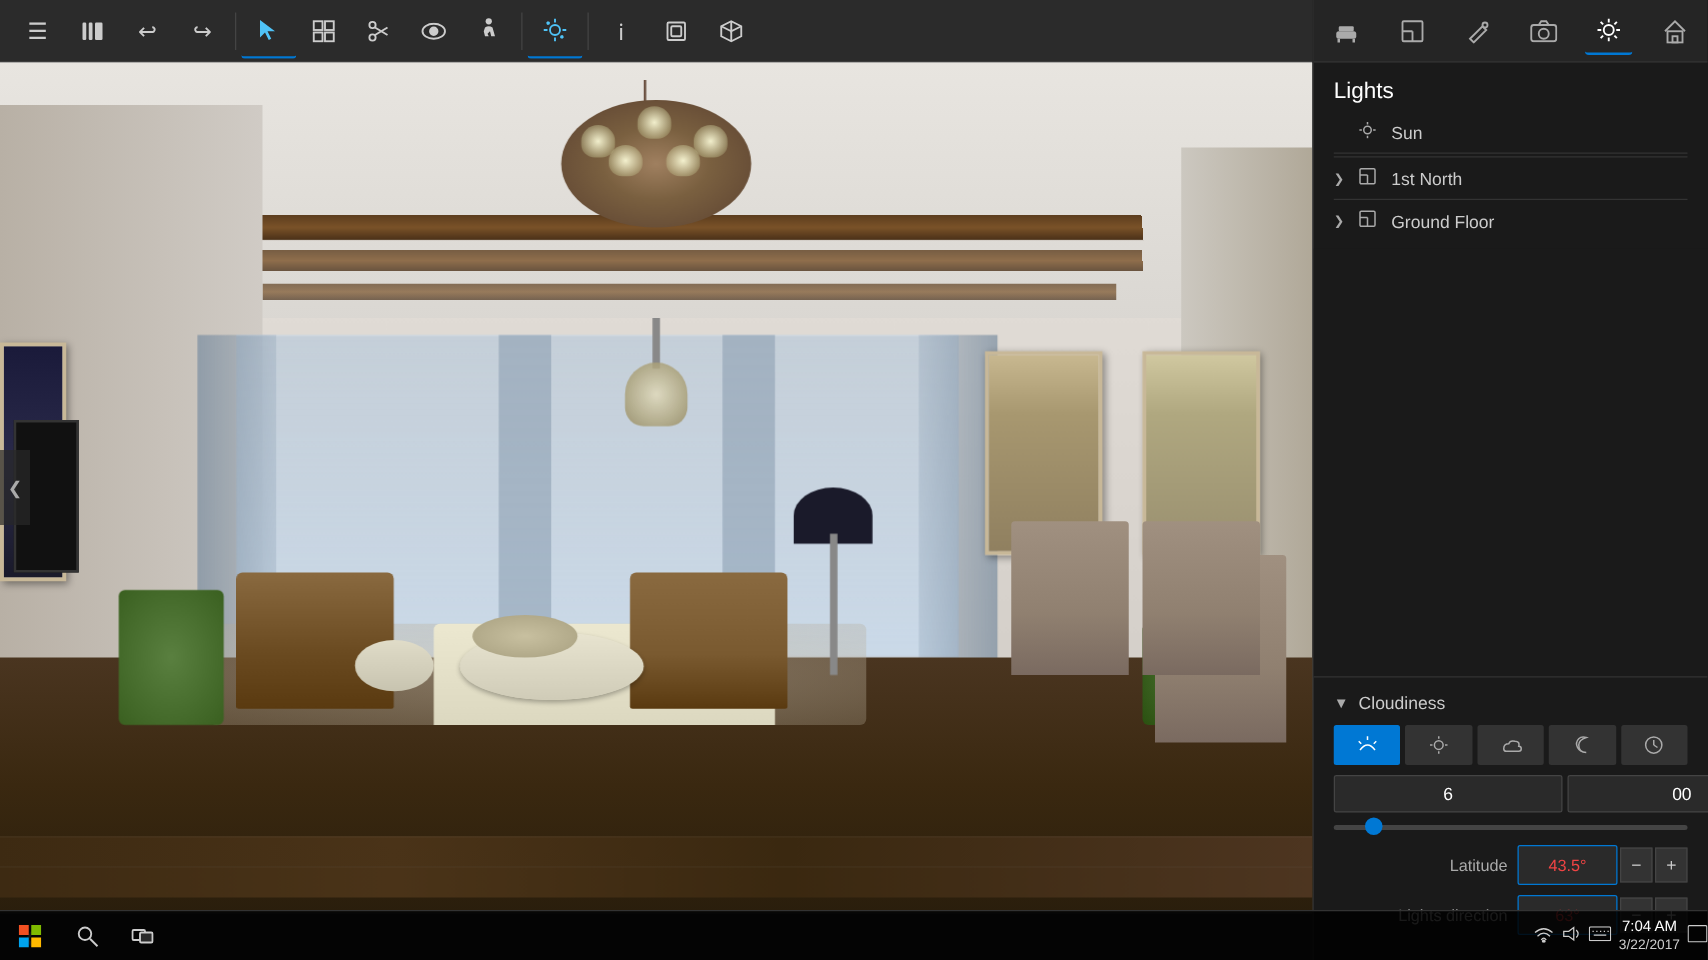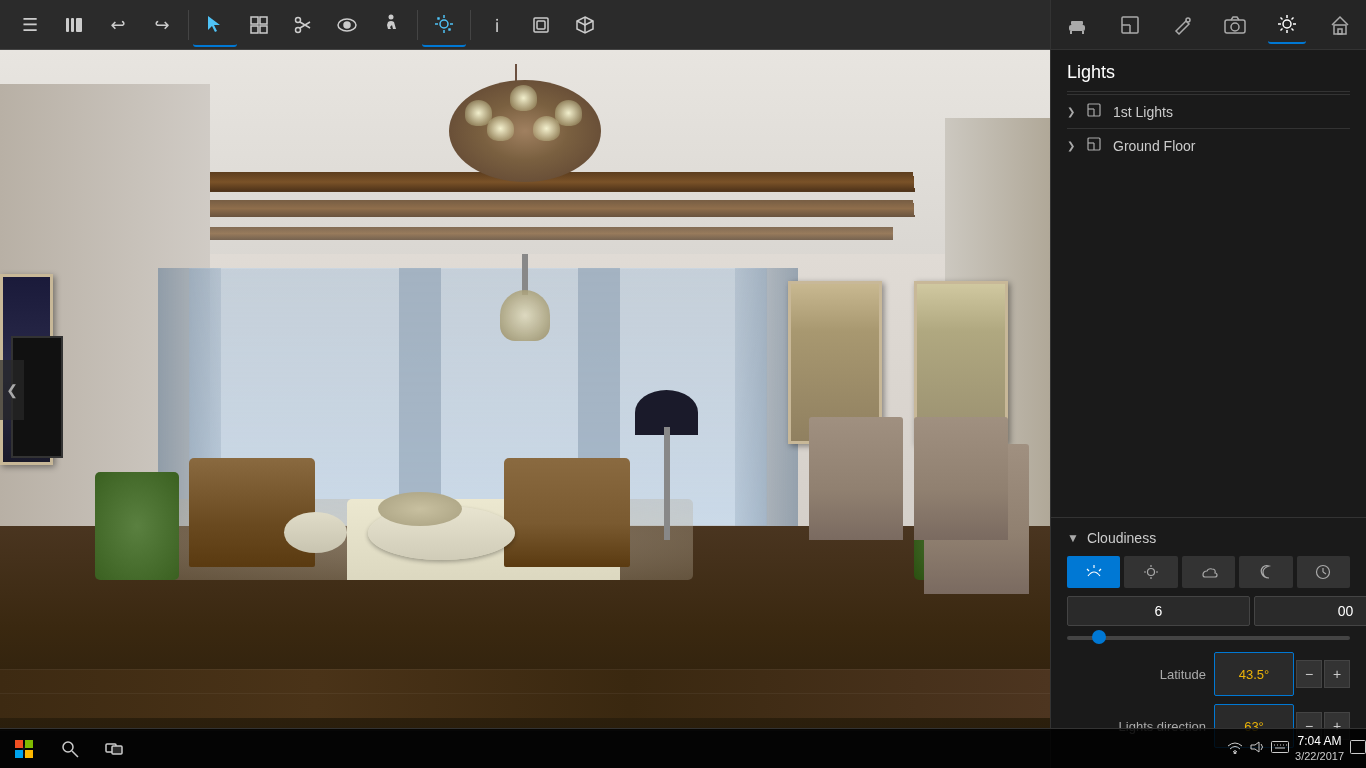--- a/index.html
+++ b/index.html
@@ -269,22 +269,22 @@
     }
 
     
     .coord-row {
       display: flex; align-items: center; margin-bottom: 8px;
     }
     .coord-label {
       color: #aaa; font-size: 13px; flex: 1; text-align: right; margin-right: 8px;
     }
     .coord-input {
-      width: 80px; height: 44px; background: #2a2a2a; border: 1px solid #0078d4;
-      color: #eab308; text-align: center; font-size: 13px; border-radius: 2px;
+      width: 80px; height: 32px; background: #2a2a2a; border: 1px solid #0078d4;
+      color: #ef4444; text-align: center; font-size: 13px; border-radius: 2px;
     }
     .coord-btn {
       width: 26px; height: 28px; background: #333; border: 1px solid #444;
       color: #ccc; font-size: 14px; cursor: pointer; display: flex; align-items: center; justify-content: center;
       margin-left: 2px;
     }
 
     
     #bottom-bar {
       position: absolute; bottom: 0; left: 0; width: 1050px; height: 38px;
@@ -551,36 +551,49 @@
           <path d="M2 10 L10 2 L18 10"></path>
           <rect x="4" y="10" width="12" height="9"></rect>
           <rect x="8" y="14" width="4" height="5"></rect>
         </svg>
     </div>
   </div>
 
   <div id="lights-section">
     <div id="lights-title">Lights</div>
 
+    <div class="light-item">
+      <span class="li-expand"> </span>
+      <span class="li-icon">
+        <svg width="14" height="14" viewBox="0 0 14 14" fill="none" stroke="#aaa" stroke-width="1.2">
+            <circle cx="7" cy="7" r="3"></circle>
+            <line x1="7" y1="0.5" x2="7" y2="2.5"></line>
+            <line x1="7" y1="11.5" x2="7" y2="13.5"></line>
+            <line x1="0.5" y1="7" x2="2.5" y2="7"></line>
+            <line x1="11.5" y1="7" x2="13.5" y2="7"></line>
+          </svg>
+      </span>
+      <span>Sun</span>
+    </div>
 
     <div class="light-divider"></div>
 
 
     <div class="light-divider"></div>
 
     <div class="light-item">
       <span class="li-expand" style="color:#aaa; font-size:10px;">❯</span>
       <span class="li-icon">
         <svg width="14" height="14" viewBox="0 0 14 14" fill="none" stroke="#aaa" stroke-width="1.2">
             <rect x="1" y="1" width="12" height="12" rx="1"></rect>
             <line x1="1" y1="6" x2="7" y2="6"></line>
             <line x1="7" y1="6" x2="7" y2="13"></line>
           </svg>
       </span>
-      <span>1st Lights</span>
+      <span>1st North</span>
     </div>
 
     <div class="light-divider"></div>
 
     <div class="light-item">
       <span class="li-expand" style="color:#aaa; font-size:10px;">❯</span>
       <span class="li-icon">
         <svg width="14" height="14" viewBox="0 0 14 14" fill="none" stroke="#aaa" stroke-width="1.2">
             <rect x="1" y="1" width="12" height="12" rx="1"></rect>
             <line x1="1" y1="6" x2="7" y2="6"></line>

